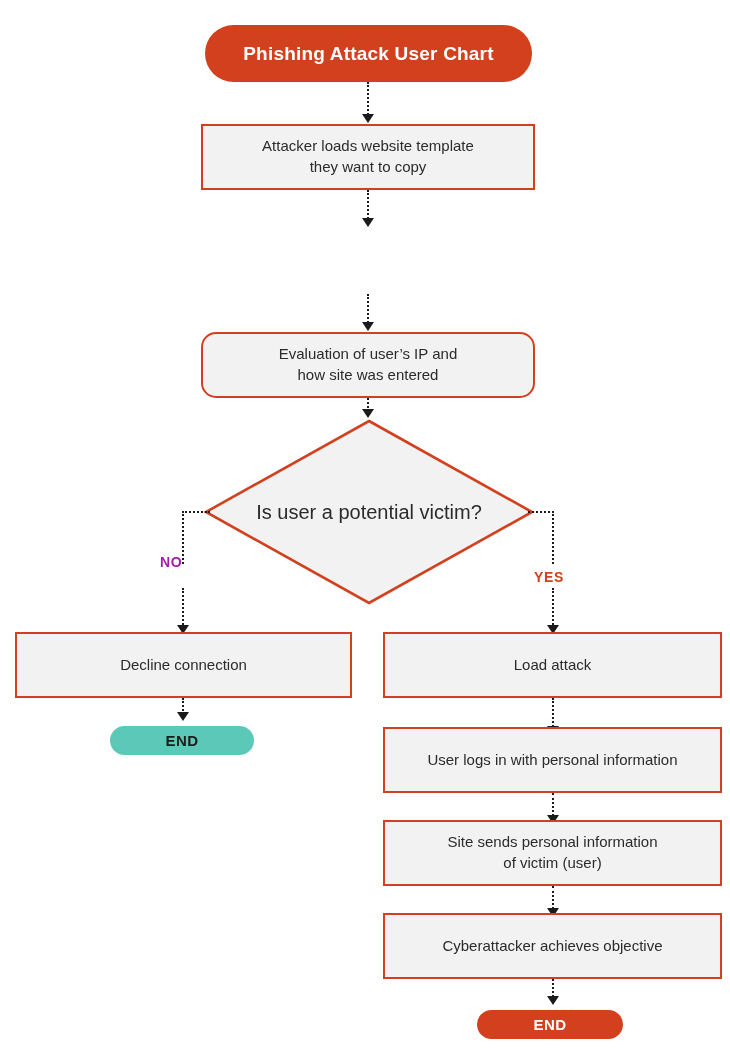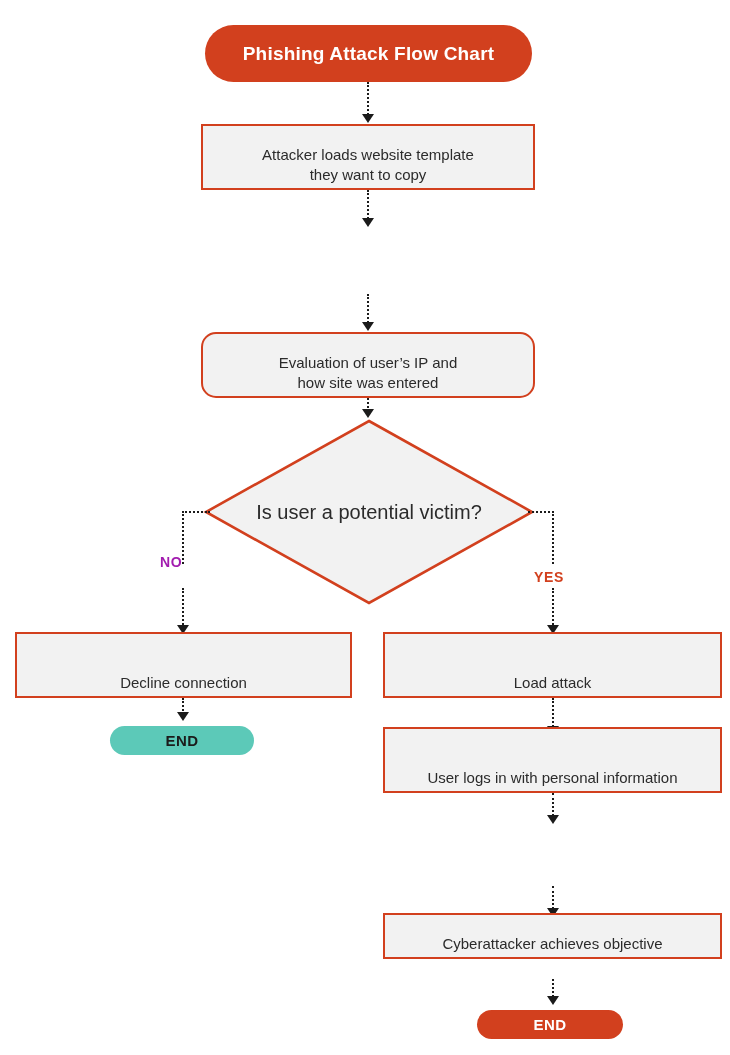--- a/index.html
+++ b/index.html
@@ -63,21 +63,21 @@
     letter-spacing: 0.4px;
   }
 
   
   .box {
     position: absolute;
     box-sizing: border-box;
     background: #F2F2F2;
     border: 2px solid #D2401E;
     display: flex;
-    align-items: flex-end;
+    align-items: center;
     justify-content: center;
     text-align: center;
     color: #2b2b2b;
     font-size: 15px;
     line-height: 1.38;
     padding: 2px 10px;
   }
 
   
   .diamond-wrap {
@@ -136,21 +136,21 @@
     white-space: nowrap;
   }
   .branch-no  { color: #a21caf; left: 160px; top: 554px; }
   .branch-yes { color: #D2401E; left: 534px; top: 569px; text-align: right; }
 </style>
 </head>
 <body>
 
 <div id="canvas">
 
-  <div class="pill pill-title">Phishing Attack Flow Chart</div>
+  <div class="pill pill-title">Phishing Attack User Chart</div>
 
   <div class="conn-v" style="left:367px; top:82px; height:33px;"></div>
   <div class="arrowhead" style="left:362px; top:114px;"></div>
 
   <div class="box" style="left:201px; top:124px; width:334px; height:66px;">
     <span>
       <span>Attacker loads website template</span><br>
       <span>they want to copy</span>
     </span>
   </div>
@@ -207,25 +207,31 @@
   <div class="conn-v" style="left:552px; top:698px; height:29px;"></div>
   <div class="arrowhead" style="left:547px; top:726px;"></div>
 
   <div class="box" style="left:383px; top:727px; width:339px; height:66px;">
     <span>User logs in with personal information</span>
   </div>
 
   <div class="conn-v" style="left:552px; top:793px; height:23px;"></div>
   <div class="arrowhead" style="left:547px; top:815px;"></div>
 
+  <div class="box" style="left:383px; top:820px; width:339px; height:66px;">
+    <span>
+      <span>Site sends personal information</span><br>
+      <span>of victim (user)</span>
+    </span>
+  </div>
 
   <div class="conn-v" style="left:552px; top:886px; height:23px;"></div>
   <div class="arrowhead" style="left:547px; top:908px;"></div>
 
-  <div class="box" style="left:383px; top:913px; width:339px; height:46px;">
+  <div class="box" style="left:383px; top:913px; width:339px; height:66px;">
     <span>Cyberattacker achieves objective</span>
   </div>
 
   <div class="conn-v" style="left:552px; top:979px; height:18px;"></div>
   <div class="arrowhead" style="left:547px; top:996px;"></div>
 
   <div class="pill pill-end-red">END</div>
 
 </div>
 

